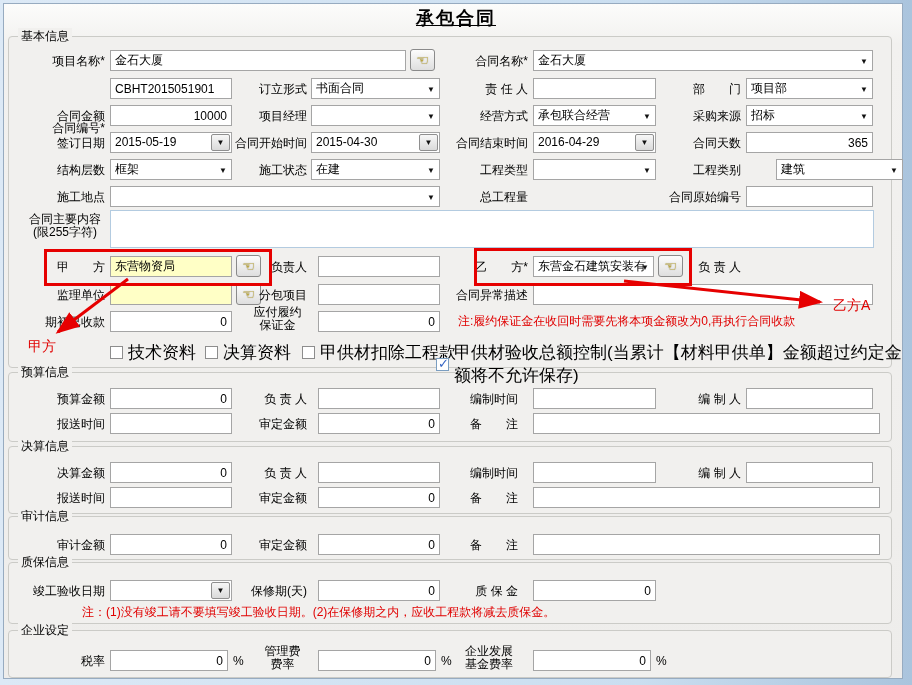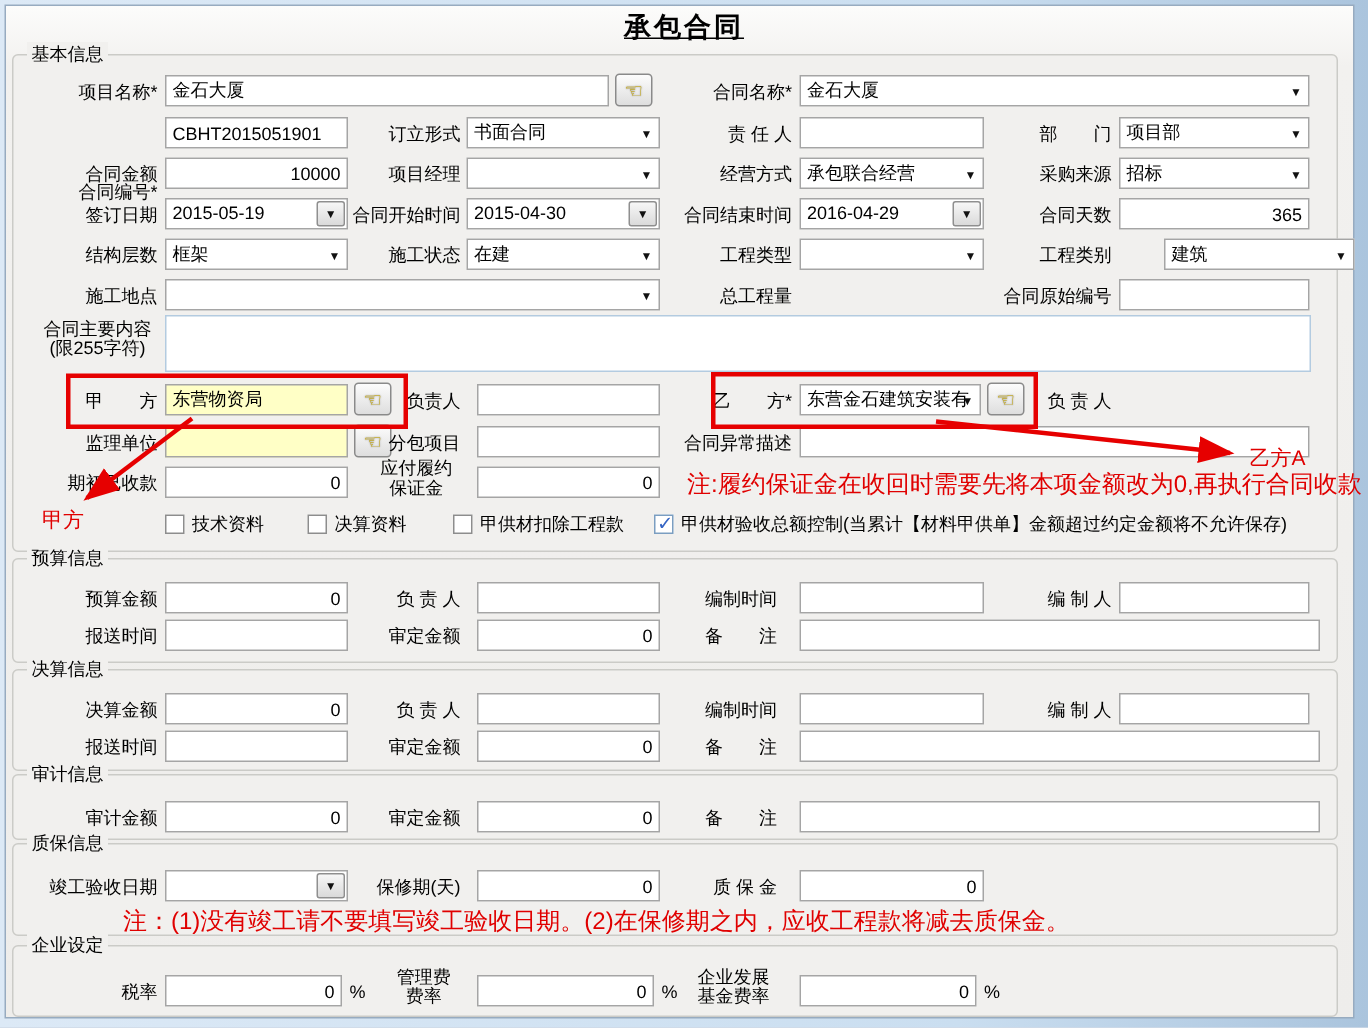--- a/index.html
+++ b/index.html
@@ -23,26 +23,26 @@
     font-family:inherit;font-size:12px;resize:none;z-index:2;}
   .combo{position:absolute;height:21px;box-sizing:border-box;border:1px solid #a5a5a5;background:#fff;
     font-size:12px;line-height:19px;padding:0 16px 0 4px;white-space:nowrap;overflow:hidden;z-index:2;cursor:default;}
   .combo .arw{position:absolute;right:4px;top:1px;font-size:8px;color:#111;line-height:19px;}
   .combo.date .btn3d{position:absolute;right:1px;top:1px;bottom:1px;width:17px;
     background:linear-gradient(#f7f7f7,#dadada);border:1px solid #8f8f8f;border-radius:2px;
     text-align:center;font-size:8px;line-height:16px;color:#111;}
   .pick{position:absolute;width:25px;height:22px;box-sizing:border-box;border:1px solid #8a8a8a;border-radius:3px;
     background:linear-gradient(#fcfcfc,#dedede);text-align:center;line-height:19px;font-size:14px;
     color:#d8b500;text-shadow:0 0 1px #333;z-index:2;cursor:pointer;padding:0;}
-  .cbitem{position:absolute;display:flex;align-items:center;gap:5px;font-size:12px;color:#000;z-index:2;}
+  .cbitem{position:absolute;display:flex;align-items:center;gap:5px;font-size:17px;color:#000;z-index:2;}
   .chk{width:13px;height:13px;box-sizing:border-box;border:1px solid #8d8d8d;background:#fff;position:relative;flex:0 0 13px;}
   .chk.on{border-color:#7b9ec1;}
   .chk.on::after{content:"\2713";position:absolute;left:1px;top:-3px;font-size:13px;font-weight:bold;color:#3565c4;}
   .redbox{position:absolute;border:3px solid #e60000;z-index:4;}
-  .rednote{position:absolute;font-size:16px;color:#e00000;white-space:nowrap;z-index:2;}
+  .rednote{position:absolute;font-size:12px;color:#e00000;white-space:nowrap;z-index:2;}
   .redlabel{position:absolute;font-size:14px;color:#e00000;white-space:nowrap;z-index:4;}
   .unit{position:absolute;font-size:12px;color:#000;line-height:20px;z-index:2;}
   .overlay{position:absolute;left:0;top:0;z-index:4;pointer-events:none;}
 </style>
 </head>
 <body>
 
 <div class="frame">
   <div class="formbg"></div>
 

